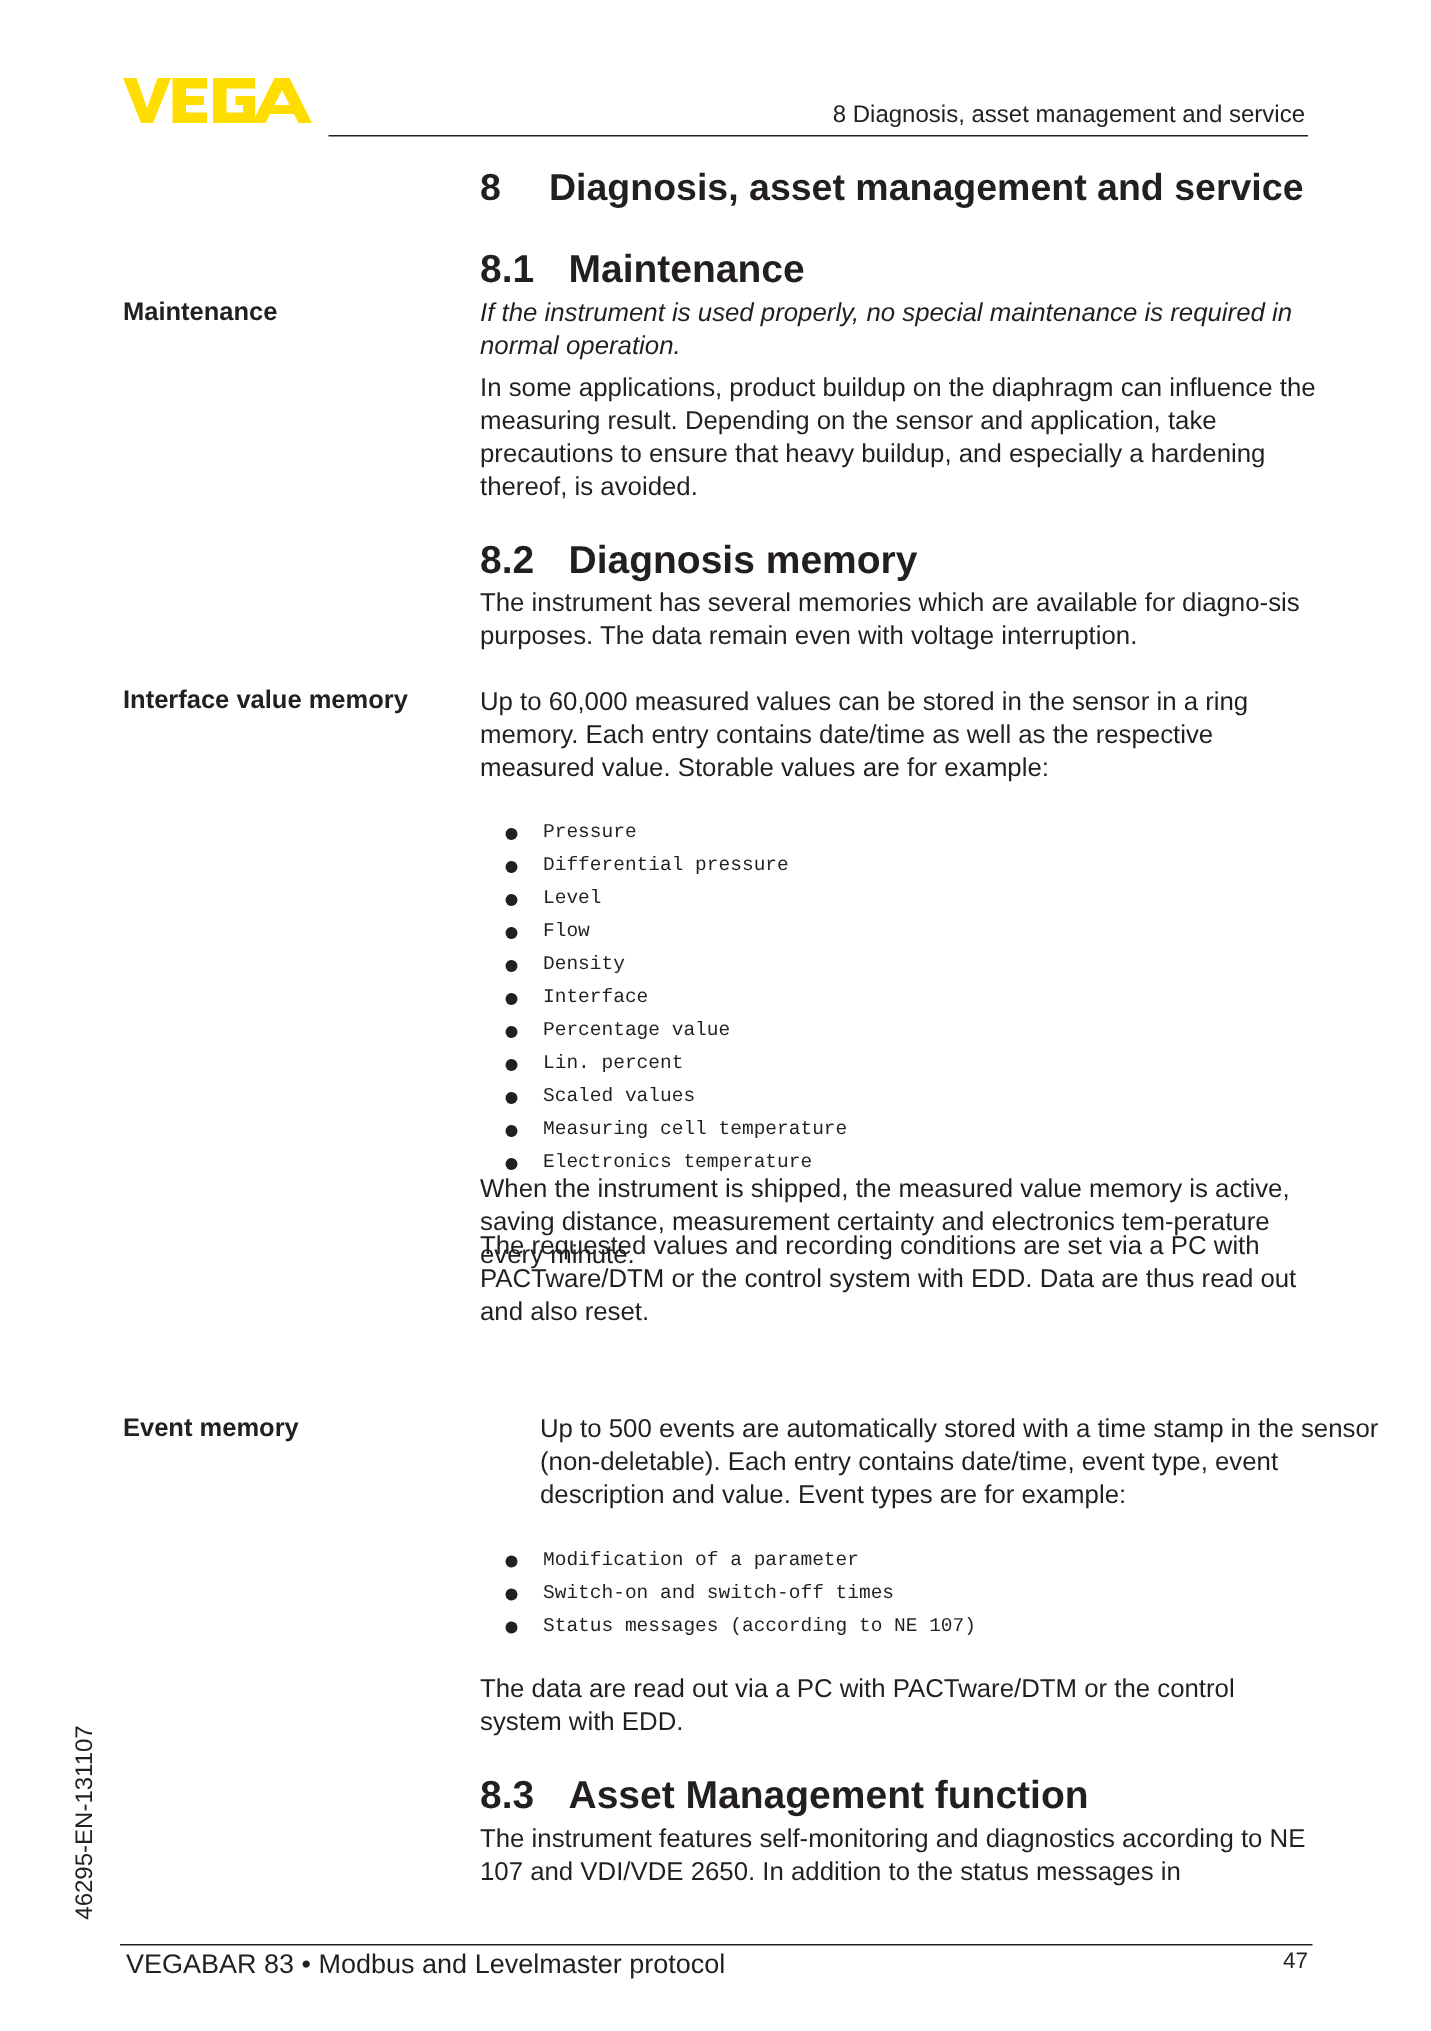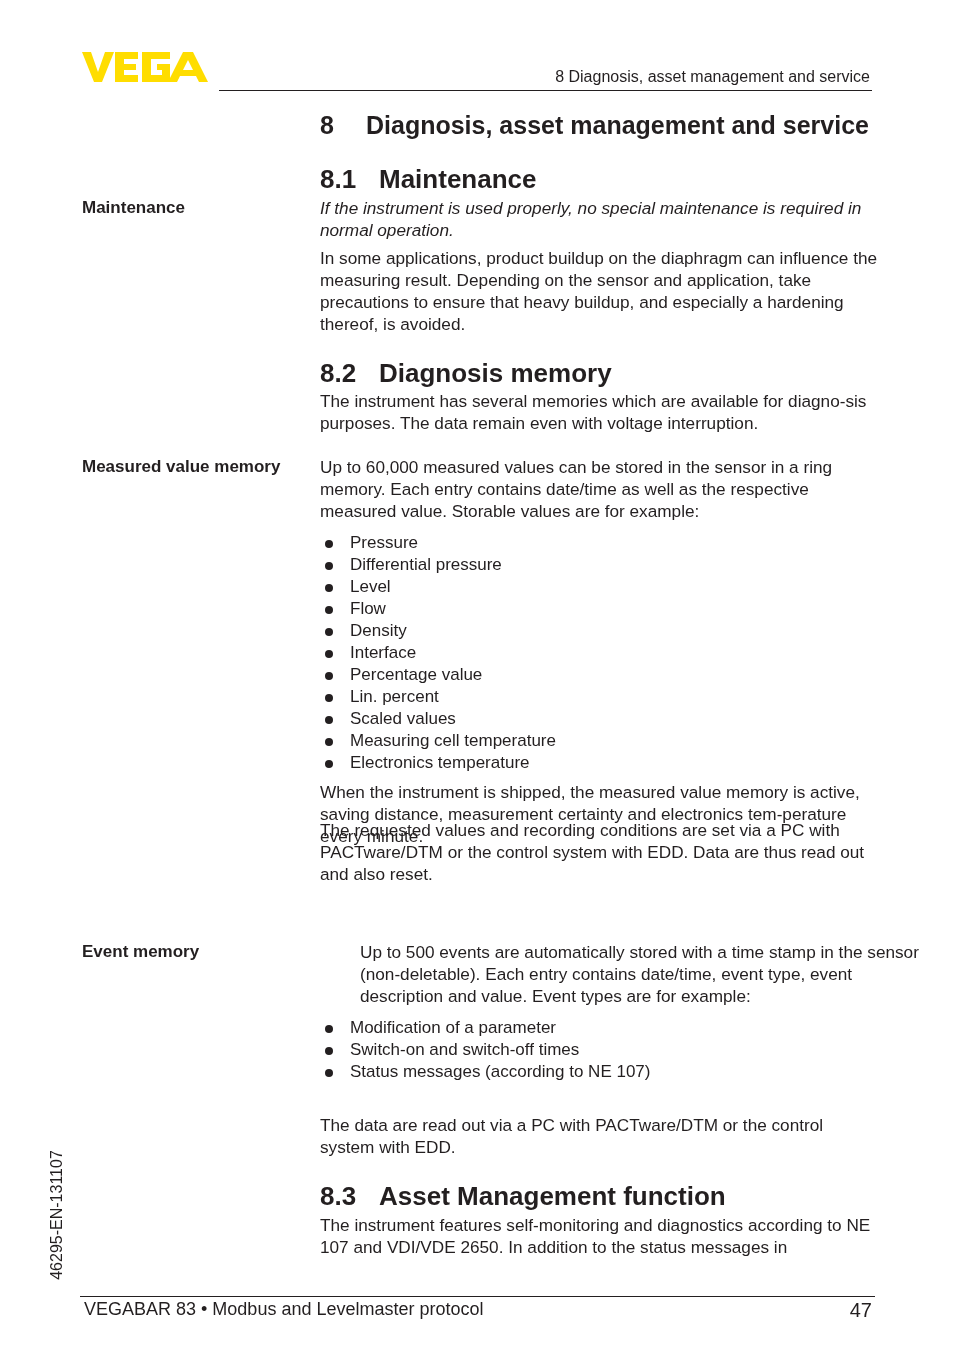--- a/index.html
+++ b/index.html
@@ -12,28 +12,28 @@
   .running-head { position: absolute; right: 84px; top: 68px; font-size: 16px; white-space: nowrap; }
 
   .abs { position: absolute; }
   .h1 { left: 320px; top: 111px; font-size: 25px; font-weight: bold; white-space: nowrap; }
   .h1 .num { display: inline-block; width: 46px; }
   .h2 { left: 320px; font-size: 26px; font-weight: bold; white-space: nowrap; }
   .h2 .num { display: inline-block; width: 59px; }
   .side-label { left: 82px; font-size: 17px; font-weight: bold; white-space: nowrap; }
   .para { left: 320px; width: 560px; font-size: 17.2px; line-height: 22px; }
   .para p { margin: 0; }
-  ul.bullets { position: absolute; left: 320px; margin: 4px; padding: 0; list-style: none; font-size: 17px; line-height: 22px; }
+  ul.bullets { position: absolute; left: 320px; margin: 16px; padding: 0; list-style: none; font-size: 13px; line-height: 22px; font-family: Liberation Mono, monospace; }
   ul.bullets li { position: relative; padding-left: 26px; white-space: nowrap; }
   ul.bullets li .dot { position: absolute; left: 1px; top: 8px; width: 8px; height: 8px; border-radius: 50%; background: #231f20; }
 
   .side-code { position: absolute; left: 57px; top: 1215px; transform-origin: center center; transform: translate(-50%, -50%) rotate(-90deg); font-size: 16px; white-space: nowrap; }
   .footer-rule { position: absolute; left: 80px; top: 1296px; width: 795px; height: 1px; background: #231f20; }
   .footer-left { position: absolute; left: 84px; top: 1299px; font-size: 18px; white-space: nowrap; }
-  .footer-right { position: absolute; right: 82px; top: 1299px; font-size: 20px; }
+  .footer-right { position: absolute; right: 82px; top: 1299px; font-size: 15px; }
 </style>
 </head>
 <body>
 
 <svg class="logo" viewBox="0 0 130 34" xmlns="http://www.w3.org/2000/svg">
   <g fill="#ffdd00">
     <polygon points="0,2 9,2 16,22 23,2 32,2 20,32 12,32"></polygon>
     <polygon points="33,2 56,2 56,9 42,9 42,14 54,14 54,20 42,20 42,25 56,25 56,32 33,32"></polygon>
     <path d="M60,2 L88,2 L88,9 L69,9 L69,25 L80,25 L80,20 L75,20 L75,14 L88,14 L88,32 L60,32 Z"></path>
     <polygon points="101,2 111,2 126,32 117,32 114,26 98,26 95,32 86,32"></polygon>
@@ -58,21 +58,21 @@
   <p>In some applications, product buildup on the diaphragm can influence the measuring result. Depending on the sensor and application, take precautions to ensure that heavy buildup, and especially a hardening thereof, is avoided.</p>
 </div>
 
 <div class="abs h2" style="top:358px;">
   <span class="num">8.2</span><span>Diagnosis memory</span>
 </div>
 <div class="abs para" style="top:390px;">
   <p>The instrument has several memories which are available for diagno-sis purposes. The data remain even with voltage interruption.</p>
 </div>
 
-<div class="abs side-label" style="top:457px;">Measured value memory</div>
+<div class="abs side-label" style="top:457px;">Interface value memory</div>
 <div class="abs para" style="top:456px;">
   <p>Up to 60,000 measured values can be stored in the sensor in a ring memory. Each entry contains date/time as well as the respective measured value. Storable values are for example:</p>
 </div>
 <ul class="bullets" style="top:528px;">
   <li><span class="dot"></span><span>Pressure</span></li>
   <li><span class="dot"></span><span>Differential pressure</span></li>
   <li><span class="dot"></span><span>Level</span></li>
   <li><span class="dot"></span><span>Flow</span></li>
   <li><span class="dot"></span><span>Density</span></li>
   <li><span class="dot"></span><span>Interface</span></li>

